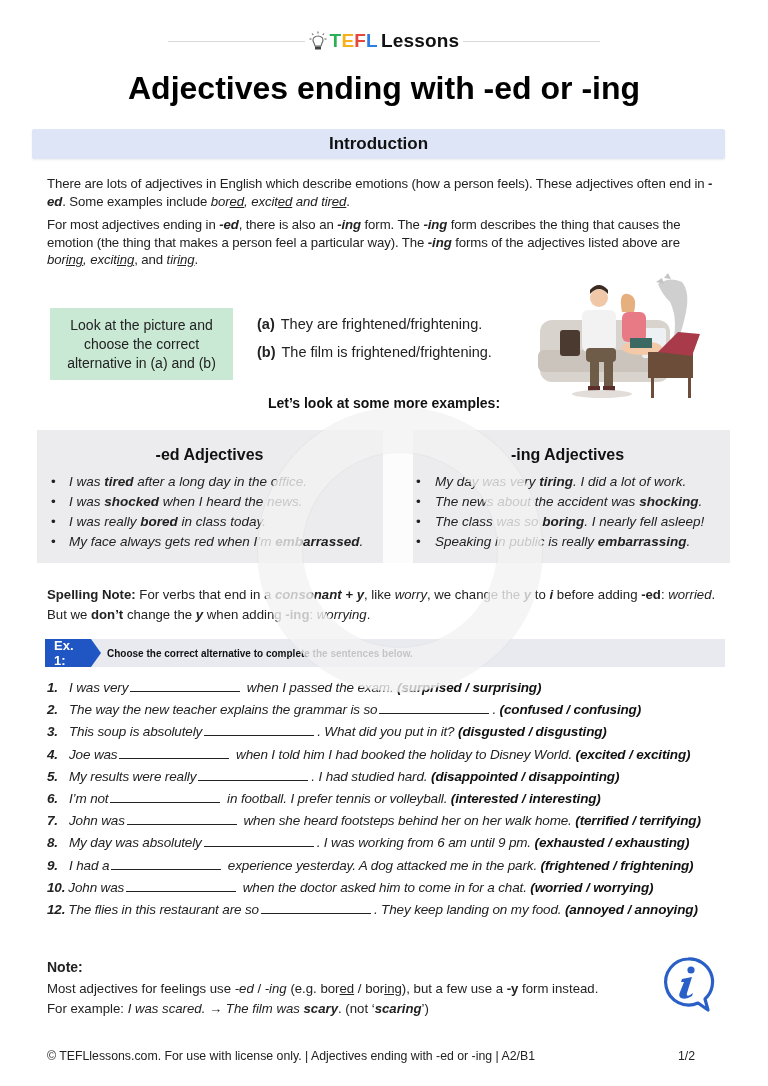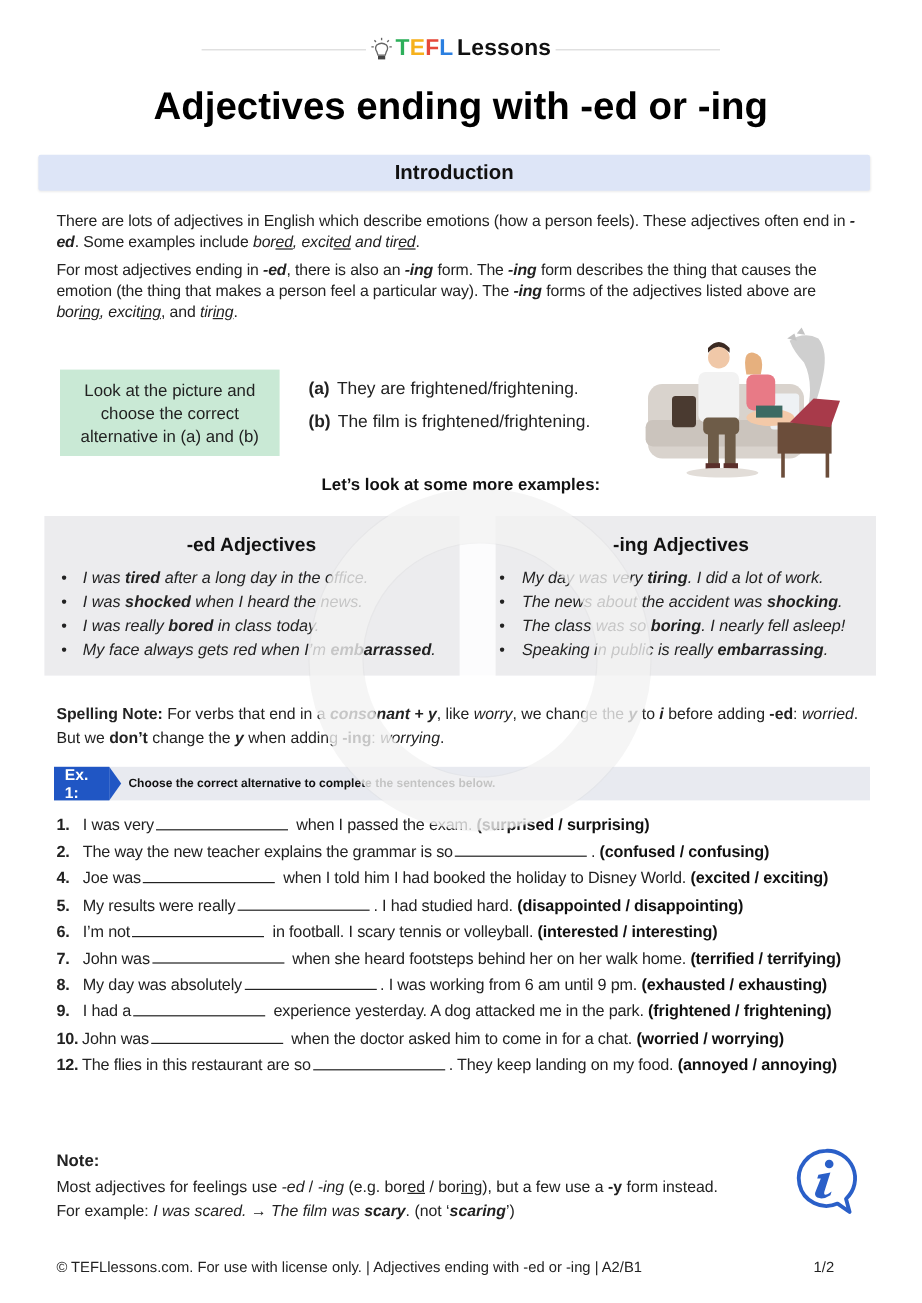--- a/index.html
+++ b/index.html
@@ -43,21 +43,21 @@
   .col li .bul { position: absolute; left: 14px; top: 0; font-style: normal; }
   .col.right li .bul { left: 11px; }
 
   .spelling { position: absolute; top: 585px; left: 47px; width: 680px; font-size: 13.2px; line-height: 20px; color: #222; }
 
   .ex-bar { position: absolute; top: 639px; left: 45px; width: 680px; height: 28px; background: #e8eaf0; display: flex; align-items: center; }
   .ex-badge { position: relative; height: 28px; background: #2056c4; color: #fff; font-weight: bold; font-size: 13px; display: flex; align-items: center; padding: 0 8px 0 9px; width: 46px; }
   .ex-badge::after { content: ""; position: absolute; right: -10px; top: 0; border-left: 10px solid #2056c4; border-top: 14px solid transparent; border-bottom: 14px solid transparent; }
   .ex-instr { margin-left: 16px; font-size: 10px; font-weight: bold; color: #111; }
 
-  .qs { position: absolute; top: 679px; left: 47px; width: 690px; list-style: none; }
+  .qs { position: absolute; top: 679px; left: 47px; width: 690px; list-style: none; font-style: italic; }
   .qs li { font-size: 13.5px; height: 22.2px; line-height: 18px; color: #222; white-space: nowrap; letter-spacing: -0.15px; }
   .qs .num { font-weight: bold; display: inline-block; width: 22px; }
   .qs .num.wide { width: auto; margin-right: 3px; }
   .blank { display: inline-block; width: 110px; border-bottom: 1px solid #222; height: 12px; vertical-align: baseline; margin: 0 3px 0 2px; }
   .qs .opts { font-weight: bold; color: #111; }
 
   .note { position: absolute; top: 957px; left: 47px; width: 600px; font-size: 13.2px; line-height: 20px; color: #222; }
   .note .nh { font-weight: bold; font-size: 14px; margin-bottom: 2px; }
   .info-icon { position: absolute; top: 955px; left: 660px; width: 56px; height: 58px; }
 
@@ -161,23 +161,24 @@
   </div>
 
   <div class="ex-bar">
     <div class="ex-badge">Ex. 1:</div>
     <div class="ex-instr">Choose the correct alternative to complete the sentences below.</div>
   </div>
 
   <ol class="qs">
     <li><span class="num">1.</span><span>I was very</span><span class="blank"></span><span> when I passed the exam. </span><span class="opts">(surprised / surprising)</span></li>
     <li><span class="num">2.</span><span>The way the new teacher explains the grammar is so</span><span class="blank"></span><span>. </span><span class="opts">(confused / confusing)</span></li>
+    <li><span class="num">3.</span><span>This soup is absolutely</span><span class="blank"></span><span>. What did you put in it? </span><span class="opts">(disgusted / disgusting)</span></li>
     <li><span class="num">4.</span><span>Joe was</span><span class="blank"></span><span> when I told him I had booked the holiday to Disney World. </span><span class="opts">(excited / exciting)</span></li>
     <li><span class="num">5.</span><span>My results were really</span><span class="blank"></span><span>. I had studied hard. </span><span class="opts">(disappointed / disappointing)</span></li>
-    <li><span class="num">6.</span><span>I’m not</span><span class="blank"></span><span> in football. I scary tennis or volleyball. </span><span class="opts">(interested / interesting)</span></li>
+    <li><span class="num">6.</span><span>I’m not</span><span class="blank"></span><span> in football. I prefer tennis or volleyball. </span><span class="opts">(interested / interesting)</span></li>
     <li><span class="num">7.</span><span>John was</span><span class="blank"></span><span> when she heard footsteps behind her on her walk home. </span><span class="opts">(terrified / terrifying)</span></li>
     <li><span class="num">8.</span><span>My day was absolutely</span><span class="blank"></span><span>. I was working from 6 am until 9 pm. </span><span class="opts">(exhausted / exhausting)</span></li>
     <li><span class="num">9.</span><span>I had a</span><span class="blank"></span><span> experience yesterday. A dog attacked me in the park. </span><span class="opts">(frightened / frightening)</span></li>
     <li><span class="num wide">10.</span><span>John was</span><span class="blank"></span><span> when the doctor asked him to come in for a chat. </span><span class="opts">(worried / worrying)</span></li>
     <li><span class="num wide">12.</span><span>The flies in this restaurant are so</span><span class="blank"></span><span>. They keep landing on my food. </span><span class="opts">(annoyed / annoying)</span></li>
   </ol>
 
   <div class="note">
     <div class="nh">Note:</div>
     <div><span>Most adjectives for feelings use </span><i>-ed</i><span> / </span><i>-ing</i><span> (e.g. bor</span><span class="u">ed</span><span> / bor</span><span class="u">ing</span><span>), but a few use a </span><b>-y</b><span> form instead.</span></div>

